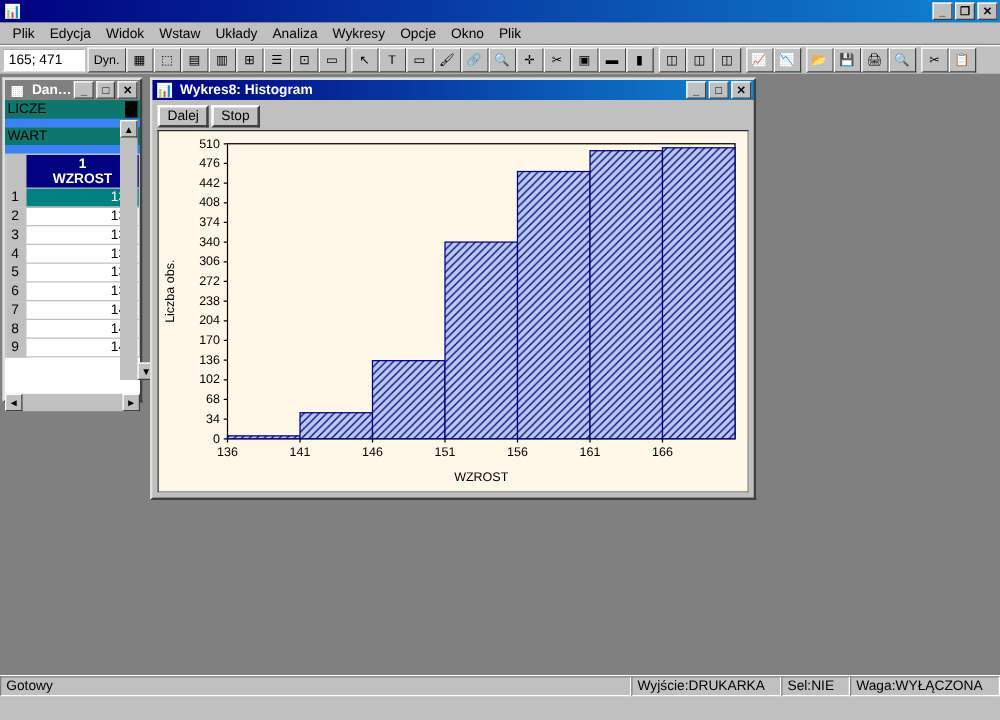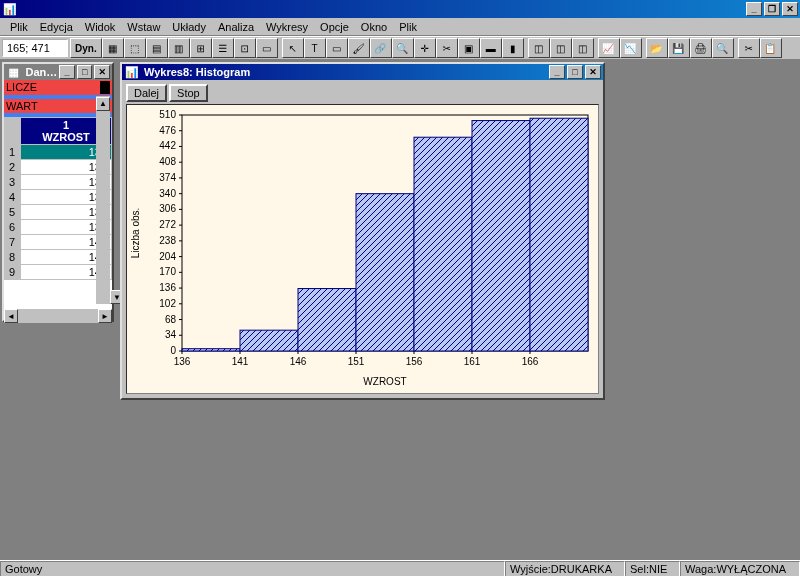--- a/index.html
+++ b/index.html
@@ -13,30 +13,30 @@
 .menubar { background: #c0c0c0; height: 18px; display: flex; align-items: center; padding: 0 4px; border-bottom: 1px solid #808080; }
 .menubar span { padding: 0 6px; cursor: default; }
 
 .toolbar { background: #c0c0c0; height: 24px; display: flex; align-items: center; padding: 1px 2px; border-bottom: 1px solid #808080; border-top: 1px solid #fff; }
 .toolbar .cell { border: 1px inset #fff; background: #fff; height: 18px; padding: 0 4px; display: inline-flex; align-items: center; margin-right: 2px; }
 .toolbar .btn { width: 22px; height: 20px; border: 1px solid; border-color: #fff #404040 #404040 #fff; background: #c0c0c0; margin: 0 0px; display: inline-flex; align-items: center; justify-content: center; font-size: 10px; }
 .toolbar .sep { width: 4px; }
 
 .workspace { position: absolute; top: 60px; left: 0; right: 0; bottom: 18px; background: #808080; }
 
-.statusbar { position: absolute; bottom: 0; left: 0; right: 0; height: 16px; background: #c0c0c0; display: flex; border-top: 1px solid #fff; justify-content: flex-end; }
+.statusbar { position: absolute; bottom: 0; left: 0; right: 0; height: 36px; background: #c0c0c0; display: flex; border-top: 1px solid #fff; justify-content: flex-end; }
 .statusbar .pane { border: 1px solid; border-color: #808080 #fff #fff #808080; padding: 0 4px; height: 16px; display: flex; align-items: center; }
 .statusbar .grow { flex: 1; }
 
 .childwin { position: absolute; background: #c0c0c0; border: 2px solid; border-color: #dfdfdf #404040 #404040 #dfdfdf; box-shadow: 0 0 0 1px #000 inset; }
 .childwin .titlebar { height: 16px; font-size: 11px; }
 .childwin .titlebar.inactive { background: #808080; }
 
 .datawin { top: 2px; left: 2px; width: 112px; height: 260px; }
-.datawin .hdr { background: #ef4444; font-size: 10px; padding: 1px 2px; border-bottom: 4px solid #3b82f6; display:flex; justify-content:space-between;}
+.datawin .hdr { background: #0f766e; font-size: 10px; padding: 1px 2px; border-bottom: 7px solid #3b82f6; display:flex; justify-content:space-between;}
 .datawin .grid { background: #fff; overflow: hidden; }
 .datawin table { border-collapse: collapse; width: 100%; }
 .datawin th { background: #000080; color: #fff; font-weight: bold; padding: 1px 4px; text-align: center; border: 1px solid #c0c0c0; }
 .datawin td { border: 1px solid #c0c0c0; padding: 1px 4px; text-align: right; }
 .datawin td.rownum { background: #c0c0c0; text-align: left; width: 16px; }
 .datawin .scrollb { height: 14px; background: #c0c0c0; display: flex; }
 .datawin .scrollr { position: absolute; right: 2px; top: 32px; bottom: 16px; width: 14px; background: #c0c0c0; }
 .sbtn { width: 14px; height: 14px; border: 1px solid; border-color: #fff #404040 #404040 #fff; background: #c0c0c0; display: inline-flex; align-items: center; justify-content: center; font-size: 8px; }
 
 .histwin { top: 2px; left: 120px; width: 485px; height: 338px; }
@@ -68,21 +68,21 @@
   <span>Układy</span>
   <span>Analiza</span>
   <span>Wykresy</span>
   <span>Opcje</span>
   <span>Okno</span>
   <span>Plik</span>
 </div>
 
 <div class="toolbar">
   <span class="cell" style="width:66px">165; 471</span>
-  <span class="btn" style="width:auto;padding:0 4px;font-weight:bold">Dyn.</span>
+  <span class="btn" style="width:auto;padding:0 4px;font-weight:normal">Dyn.</span>
   <span class="btn">▦</span>
   <span class="btn">⬚</span>
   <span class="btn">▤</span>
   <span class="btn">▥</span>
   <span class="btn">⊞</span>
   <span class="btn">☰</span>
   <span class="btn">⊡</span>
   <span class="btn">▭</span>
   <span class="sep"></span>
   <span class="btn">↖</span>

